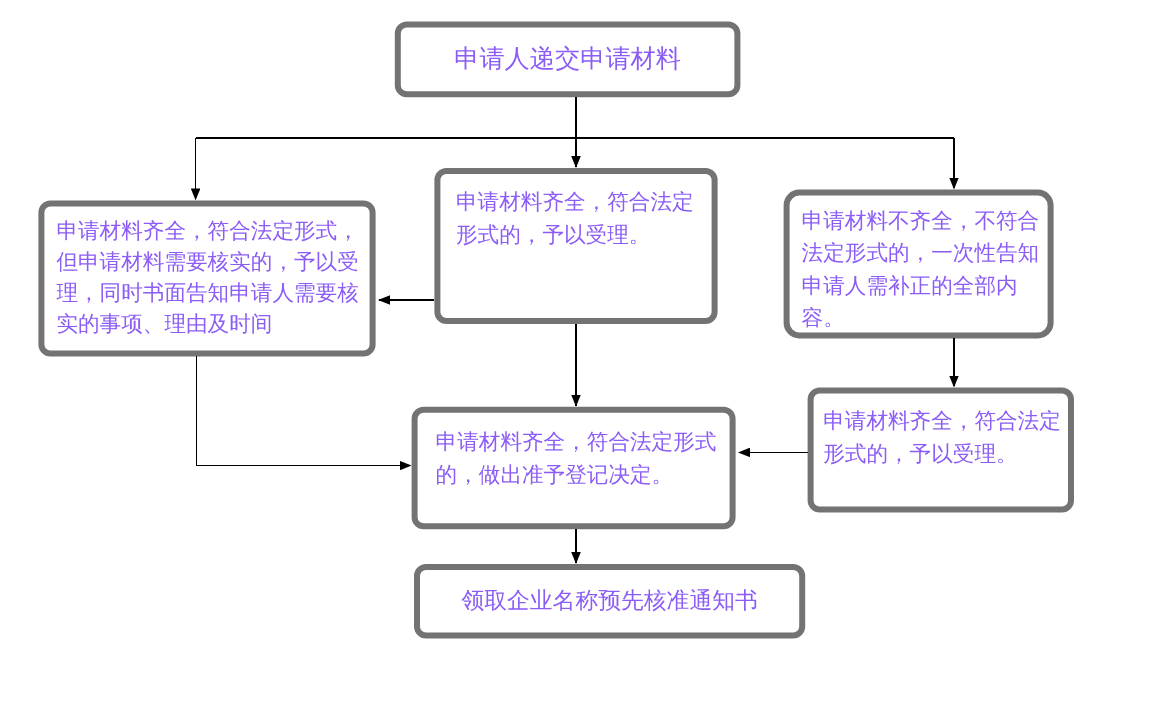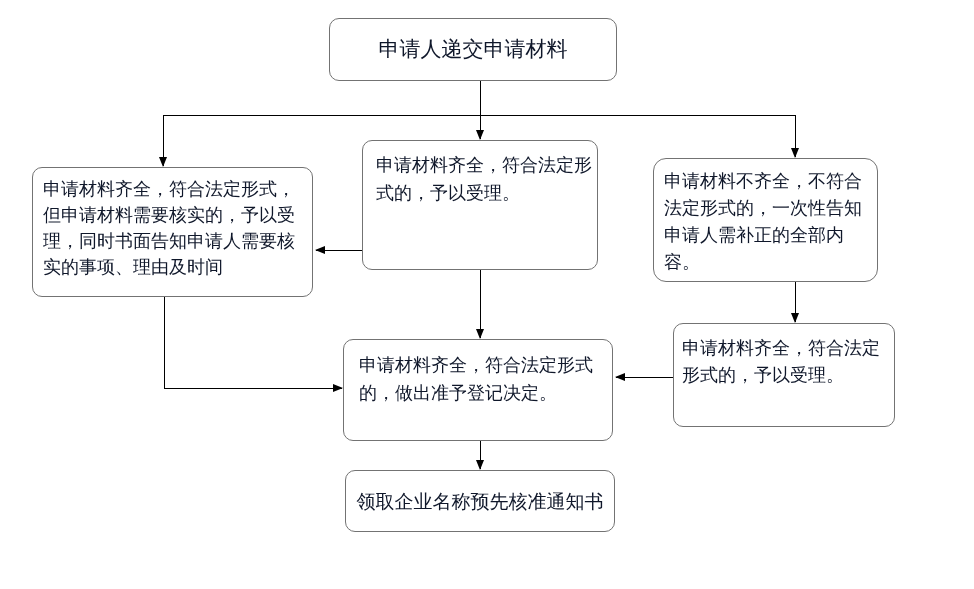--- a/index.html
+++ b/index.html
@@ -19,25 +19,25 @@
   .connectors {
     position: absolute;
     left: 0;
     top: 0;
     pointer-events: none;
   }
   .node {
     position: absolute;
     box-sizing: border-box;
     background: #ffffff;
-    border: 1px solid #737373;
+    border: 5px solid #737373;
     border-radius: 10px;
     font-size: 18px;
     line-height: 27px;
-    color: #0f172a;
+    color: #8b5cf6;
     text-align: left;
     word-break: normal;
     overflow: hidden;
   }
   .node.centered {
     display: flex;
     align-items: center;
     justify-content: center;
     text-align: center;
     padding: 0;
@@ -64,21 +64,21 @@
   .node-right2 {
     left: 673px; top: 323px; width: 222px; height: 104px;
     padding: 10px 0 0 8px;
   }
   .node-decision {
     left: 343px; top: 339px; width: 270px; height: 102px;
     padding: 11px 10px 17px 15px;
     line-height: 28px;
   }
   .node-end {
-    left: 345px; top: 470px; width: 270px; height: 62px;
+    left: 345px; top: 470px; width: 326px; height: 62px;
     font-size: 19px;
   }
   .connectors line, .connectors polyline {
     stroke: #000000;
     stroke-width: 1;
     fill: none;
     shape-rendering: crispEdges;
   }
 </style>
 </head>

